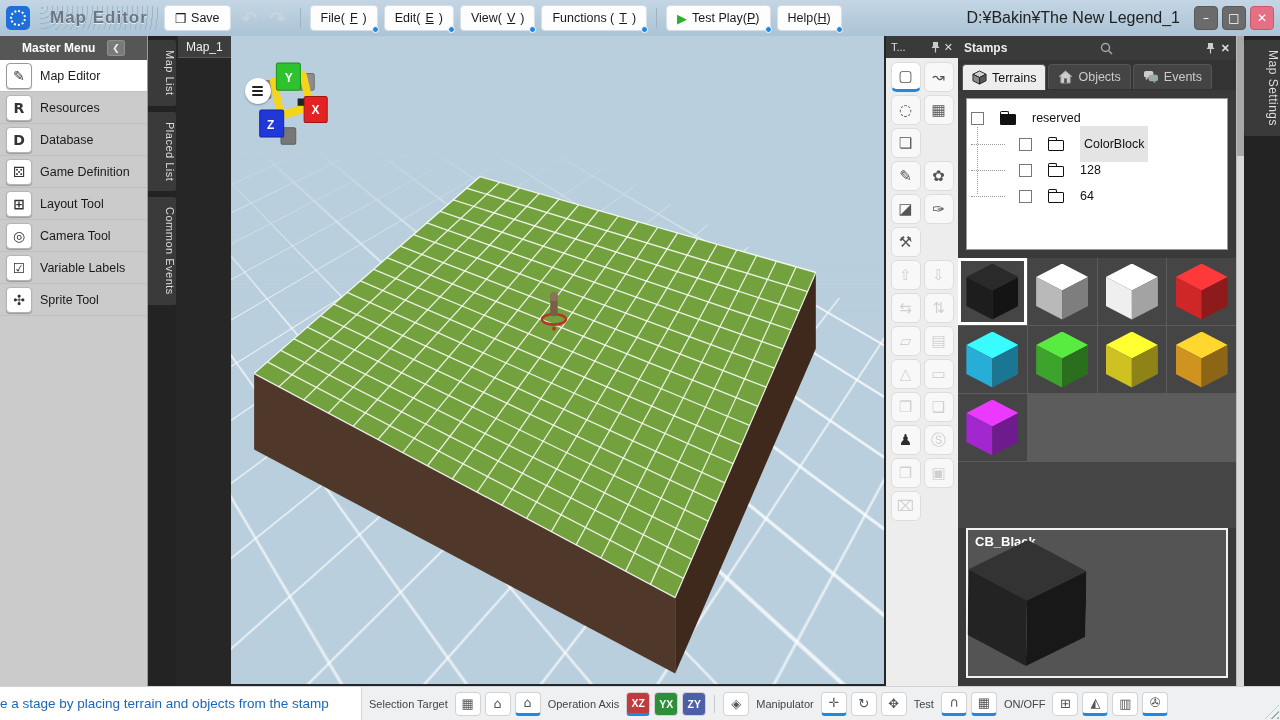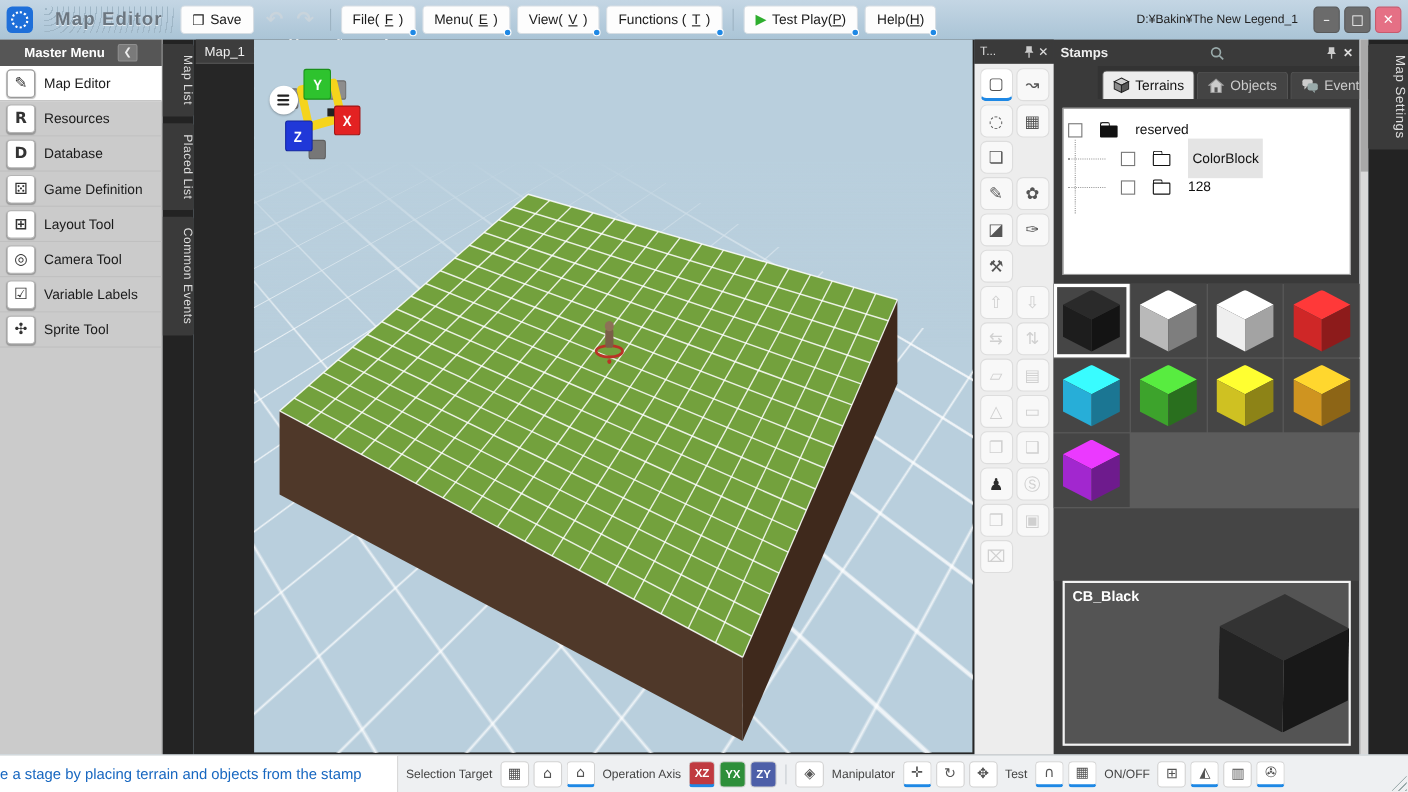--- a/index.html
+++ b/index.html
@@ -15,21 +15,21 @@
     background:repeating-radial-gradient(circle at 2px 2px, #9fb6c6 0 1px, transparent 1px 5px); border-radius:3px; }
   .logo-text { font-size:17px; font-weight:bold; color:#6b7680; letter-spacing:1px; text-shadow:0 1px 0 #e6eef4; }
   .tb-btn { display:inline-flex; align-items:center; gap:5px; background:#fdfdfd; border:1px solid #d7dee4; border-radius:4px;
     height:26px; padding:0 10px; font-size:12.5px; color:#1a1a1a; position:relative; cursor:default; font-family:"Liberation Sans",sans-serif; }
   .mnemonic { text-decoration:underline; }
   .menu-dot { position:absolute; right:-2px; bottom:-3px; width:7px; height:7px; border-radius:50%; background:#1e88e5; border:1px solid #fff; }
   .undo-redo { display:flex; gap:2px; }
   .ur-btn { width:26px; height:26px; border:none; background:transparent; color:#c9d4dc; font-size:19px; font-weight:bold; }
   .tb-sep { width:1px; height:20px; background:#9db3c2; margin:0 3px; }
   .play-tri { color:#2eae2e; font-size:13px; }
-  .tb-title { margin-left:auto; font-size:11px; color:#222; padding-right:8px; white-space:nowrap; }
+  .tb-title { margin-left:auto; font-size:16px; color:#222; padding-right:8px; white-space:nowrap; }
   .win-btns { display:flex; gap:4px; }
   .win-btn { width:24px; height:24px; border-radius:4px; background:#6b6b6b; color:#fff; font-size:12px; display:flex; align-items:center; justify-content:center; border:1px solid #58595a; }
   .win-btn.close { background:#e57085; border-color:#c75a6d; }
 
   
   .main { display:flex; height:650px; }
 
   
   .master { width:148px; background:#cbcbcb; display:flex; flex-direction:column; border-right:1px solid #9a9a9a; }
   .master-head { height:24px; background:#565656; color:#fff; font-weight:bold; font-size:12px; display:flex; align-items:center; padding:0 22px; }
@@ -70,21 +70,21 @@
   .tool-btn { width:30px; height:30px; background:#f8f8f8; border:1px solid #ddd; border-radius:6px; display:flex; align-items:center; justify-content:center; font-size:15px; color:#555; font-family:"DejaVu Sans",sans-serif; }
   .tool-btn.active { background:#fff; border-bottom:3px solid #1e88e5; }
   .tool-btn.disabled { color:#d0d0d0; }
   .tool-btn.dark { color:#2c2c2c; }
   .tool-btn.empty { visibility:hidden; }
 
   
   .stamps { width:278px; background:#3a3a3a; display:flex; flex-direction:column; }
   .stamps-head { height:24px; display:flex; align-items:center; gap:6px; padding:0 6px; color:#eee; font-weight:bold; font-size:12px; }
   .stamps-head .sp { flex:1; }
-  .stamp-tabs { display:flex; gap:2px; padding:4px 4px 0; background:#333; align-items:center;margin-left:40px; }
+  .stamp-tabs { display:flex; gap:2px; padding:4px 4px 0; background:#333; align-items:flex-start; }
   .stamp-tab { display:flex; align-items:center; gap:5px; padding:5px 9px; font-size:12.5px; color:#ccc; background:#444; border-radius:4px 4px 0 0; border:1px solid #555; border-bottom:none; }
   .stamp-tab.active { background:#ededed; color:#111; font-weight:normal; }
   .tree-box { margin:8px; background:#fff; border:1px solid #999; height:152px; padding:6px 4px; position:relative; font-size:12.5px; color:#111; }
   .tree-row { display:flex; align-items:center; gap:16px; height:26px; position:relative; }
   .tree-row .indent { width:34px; flex:none; border-bottom:1px dotted #999; align-self:center; height:0; margin-right:-2px; }
   .tree-vline { position:absolute; left:10px; top:28px; height:67px; border-left:1px dotted #999; }
   .cbx { width:13px; height:13px; border:1px solid #777; background:#fff; flex:none; }
   .folder { width:16px; height:11px; border:1.5px solid #111; border-radius:1px; position:relative; flex:none; margin-top:3px; }
   .folder::before { content:''; position:absolute; top:-4.5px; left:-1px; width:7px; height:3px; border:1.5px solid #111; border-bottom:none; border-radius:2px 2px 0 0; }
   .folder.filled { background:#111; }
@@ -93,21 +93,21 @@
   .swatch-zone { flex:1; background:#454545; }
   .swatch-grid { display:grid; grid-template-columns:repeat(4,1fr); grid-auto-rows:67px; gap:1px; background:#5c5c5c; border-bottom:1px solid #5c5c5c; }
   .swatch-cell { background:#454545; display:flex; align-items:center; justify-content:center; position:relative; }
   .swatch-cell.sel { outline:3px solid #fff; outline-offset:-3px; z-index:2; }
   .cube { position:relative; width:52px; height:56px; }
   .cube i { position:absolute; inset:0; background:var(--c); }
   .cube .ft { clip-path:polygon(50% 0,100% 24%,50% 48%,0 24%); filter:brightness(1.45); }
   .cube .fl { clip-path:polygon(0 24%,50% 48%,50% 100%,0 76%); }
   .cube .fr { clip-path:polygon(50% 48%,100% 24%,100% 76%,50% 100%); filter:brightness(.68); }
 
-  .preview { height:150px; margin:0 8px 8px; background:#545454; border:2px solid #f2f2f2; position:relative; display:flex; align-items:center; justify-content:flex-end; }
+  .preview { height:150px; margin:0 8px 8px; background:#545454; border:2px solid #f2f2f2; position:relative; display:flex; align-items:center; justify-content:flex-start; }
   .preview-label { position:absolute; top:4px; left:7px; color:#fff; font-weight:bold; font-size:13px; }
   .preview .cube { width:118px; height:126px; transform:rotate(1deg); }
 
   .scrollstrip { width:8px; background:#d9d9d9; border-left:1px solid #bbb; }
   .scrollstrip .thumb { width:100%; height:120px; background:#a8a8a8; }
 
   
   .statusbar { height:34px; background:#eef0f2; border-top:1px solid #cfd4d8; display:flex; align-items:center; gap:5px; font-size:11px; color:#444; position:relative; padding-right:20px; }
   .hint-chip { width:362px; height:100%; background:#fff; border-right:1px solid #d5d5d5; display:flex; align-items:center; color:#1767c0; font-size:13.5px; white-space:nowrap; overflow:hidden; flex:none; }
   .sb-label { white-space:nowrap; margin:12px 2px; }
@@ -136,21 +136,21 @@
   </div>
   <div class="tb-sep"></div>
   <div id="menu-area" style="display:flex;gap:6px;">
       <button class="tb-btn">
         <span>File(</span>
         <span class="mnemonic">F</span>
         <span>)</span>
         <span class="menu-dot"></span>
       </button>
       <button class="tb-btn">
-        <span>Menu(</span>
+        <span>Edit(</span>
         <span class="mnemonic">E</span>
         <span>)</span>
         <span class="menu-dot"></span>
       </button>
       <button class="tb-btn">
         <span>View(</span>
         <span class="mnemonic">V</span>
         <span>)</span>
         <span class="menu-dot"></span>
       </button>
@@ -402,20 +402,26 @@
             <span class="cbx"></span>
             <span class="folder"></span>
             <span class="tlabel">ColorBlock</span>
           </div>
           <div class="tree-row">
             <span class="indent"></span>
             <span class="cbx"></span>
             <span class="folder"></span>
             <span class="tlabel">128</span>
           </div>
+          <div class="tree-row">
+            <span class="indent"></span>
+            <span class="cbx"></span>
+            <span class="folder"></span>
+            <span class="tlabel">64</span>
+          </div>
         </div>
       <div class="tree-vline"></div>
     </div>
     <div class="swatch-zone">
       <div class="swatch-grid" id="swatch-grid">
           <div class="swatch-cell sel">
             <div class="cube" style="--c: #1d1d1d;">
               <i class="ft"></i>
               <i class="fl"></i>
               <i class="fr"></i>

